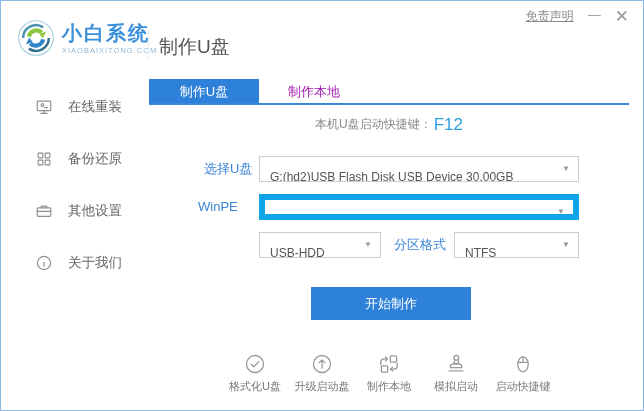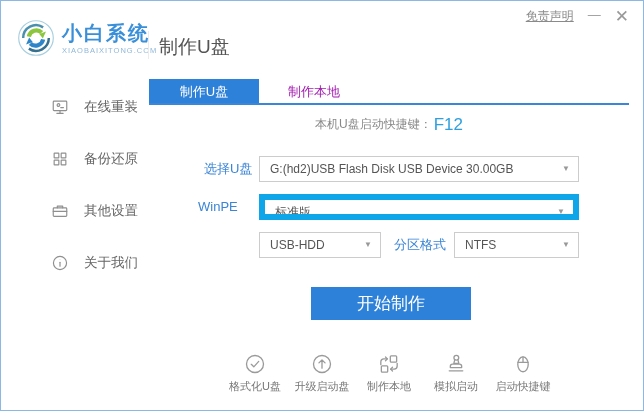--- a/index.html
+++ b/index.html
@@ -16,21 +16,21 @@
   
   .logo { position:absolute; left:16px; top:18px; display:flex; align-items:center; gap:7px; }
   .logo-title { font-size:20px; font-weight:bold; color:#3a8fd9; letter-spacing:2px; line-height:1.1; }
   .logo-sub { font-size:7.5px; color:#8fb8d8; letter-spacing:1px; margin-top:2px; }
   .hdr-sep { position:absolute; left:147px; top:30px; width:1px; height:28px; background:#ebebeb; }
   .page-title { position:absolute; left:158px; top:33px; font-size:19px; color:#555; }
 
   
   .sidebar { position:absolute; left:0; top:80px; width:148px; }
   .side-item { position:relative; height:52px; display:flex; align-items:center;
-               padding-left:50px; font-size:13.5px; color:#666; cursor:pointer; }
+               padding-left:34px; font-size:13.5px; color:#666; cursor:pointer; }
   .side-item .lbl { margin-left:15px; }
   .side-item.active { color:#2e81d8; }
   .side-item.active::before { content:''; position:absolute; left:0; top:3px; bottom:3px;
                width:4px; background:#2e81d8; }
   .side-item svg { flex:0 0 auto; }
 
   
   .tabbar { position:absolute; left:148px; top:78px; width:480px; height:26px;
             display:flex; border-bottom:2px solid #3a87d9; }
   .tab { width:110px; text-align:center; line-height:26px; font-size:13px;
@@ -38,38 +38,38 @@
   .tab.active { background:#2e81d8; color:#fff; }
 
   
   .hotkey { position:absolute; left:148px; top:114px; width:480px; text-align:center;
             font-size:12px; color:#888; }
   .hotkey .key { font-size:17px; color:#2f9fe0; margin-left:2px; vertical-align:-2px; }
 
   
   .flabel { position:absolute; font-size:13px; color:#3a85d6; line-height:26px; }
   .select { position:absolute; height:26px; border:1px solid #ccc; background:#fff;
-            font-size:12px; color:#555; line-height:24px; padding:0 22px 0 10px;
+            font-size:12px; color:#555; line-height:24px; padding:8px 22px 0 10px;
             cursor:pointer; white-space:nowrap; overflow:hidden; }
   .select .caret { position:absolute; right:8px; top:0; line-height:24px;
             font-size:8px; color:#999; }
   .select.focused { border:6px solid #0ea5e9; }
 
   .lab-usb  { left:197px; top:155px;margin-left:6px; }
   .sel-usb  { left:258px; top:155px; width:320px; }
   .lab-pe   { left:197px; top:193px; }
   .sel-pe   { left:258px; top:193px; width:320px; }
   .lab-mode { left:197px; top:231px; }
   .sel-mode { left:258px; top:231px; width:122px; }
   .lab-part { left:393px; top:231px; }
   .sel-part { left:453px; top:231px; width:125px; }
 
   
   .start-btn { position:absolute; left:310px; top:286px; width:160px; height:33px;
-               background:#2e81d8; color:#fff; border:none; font-size:17px;
+               background:#2e81d8; color:#fff; border:none; font-size:13px;
                font-family:inherit; cursor:pointer; }
 
   
   .tools { position:absolute; left:148px; top:351px; width:480px;
            display:flex; justify-content:center; gap:3px; }
   .tool { width:64px; display:flex; flex-direction:column; align-items:center;
           cursor:pointer; }
   .tool .tlabel { margin-top:3px; font-size:11px; color:#777; white-space:nowrap; }
 </style>
 </head>

